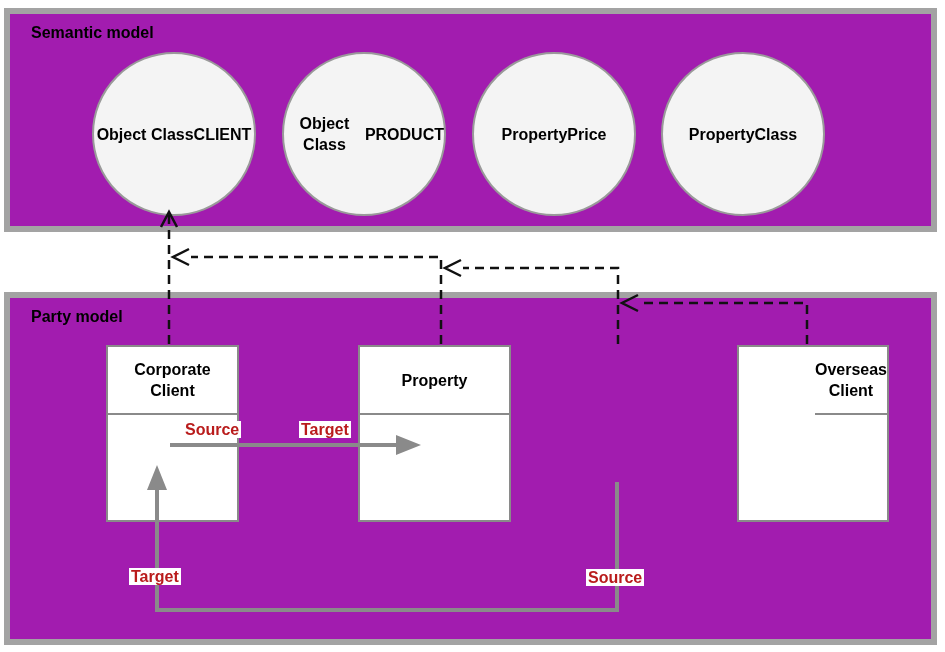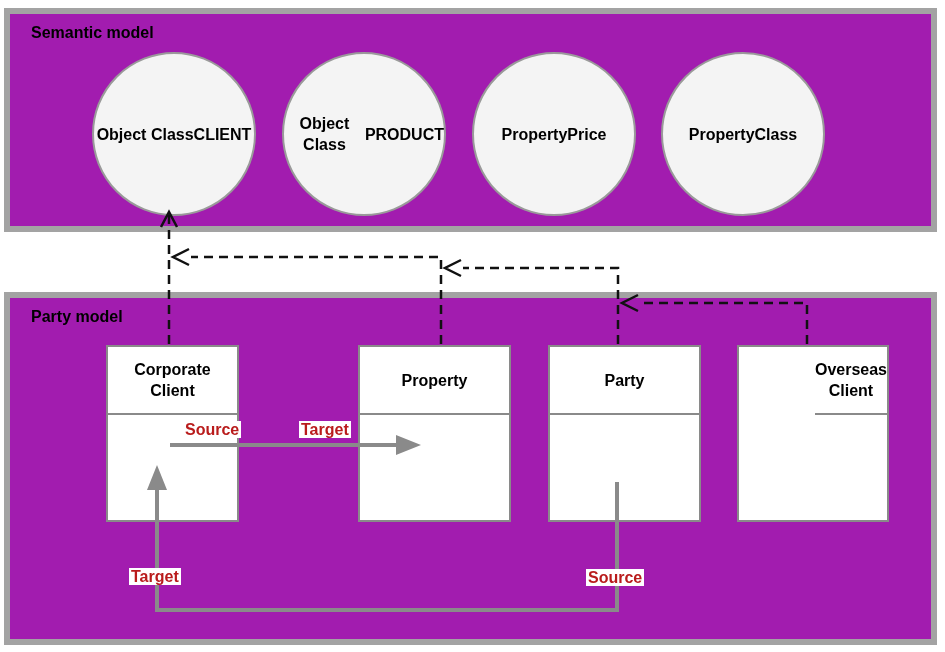--- a/index.html
+++ b/index.html
@@ -136,27 +136,20 @@
     </div>
     <div class="entity-body"></div>
   </div>
   <div class="entity" style="left: 358px; width: 153px;">
     <div class="entity-header">
       <span>Property</span>
       <span></span>
     </div>
     <div class="entity-body"></div>
   </div>
-  <div class="entity" style="left: 548px; width: 153px;">
-    <div class="entity-header">
-      <span>Party</span>
-      <span></span>
-    </div>
-    <div class="entity-body"></div>
-  </div>
   <div class="entity" style="left: 737px; width: 152px; align-items: flex-end;">
     <div class="entity-header">
       <span>Overseas</span>
       <span>Client</span>
     </div>
     <div class="entity-body"></div>
   </div>
 
   <svg class="connector-layer" viewBox="0 0 945 652" xmlns="http://www.w3.org/2000/svg">
 

